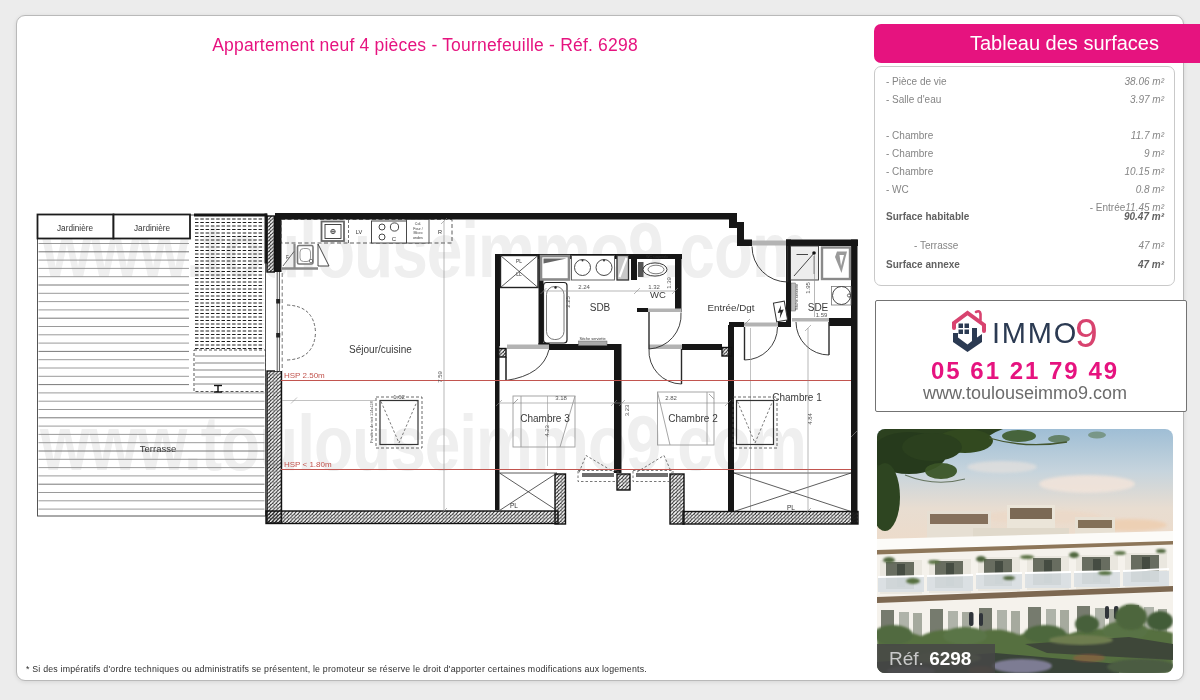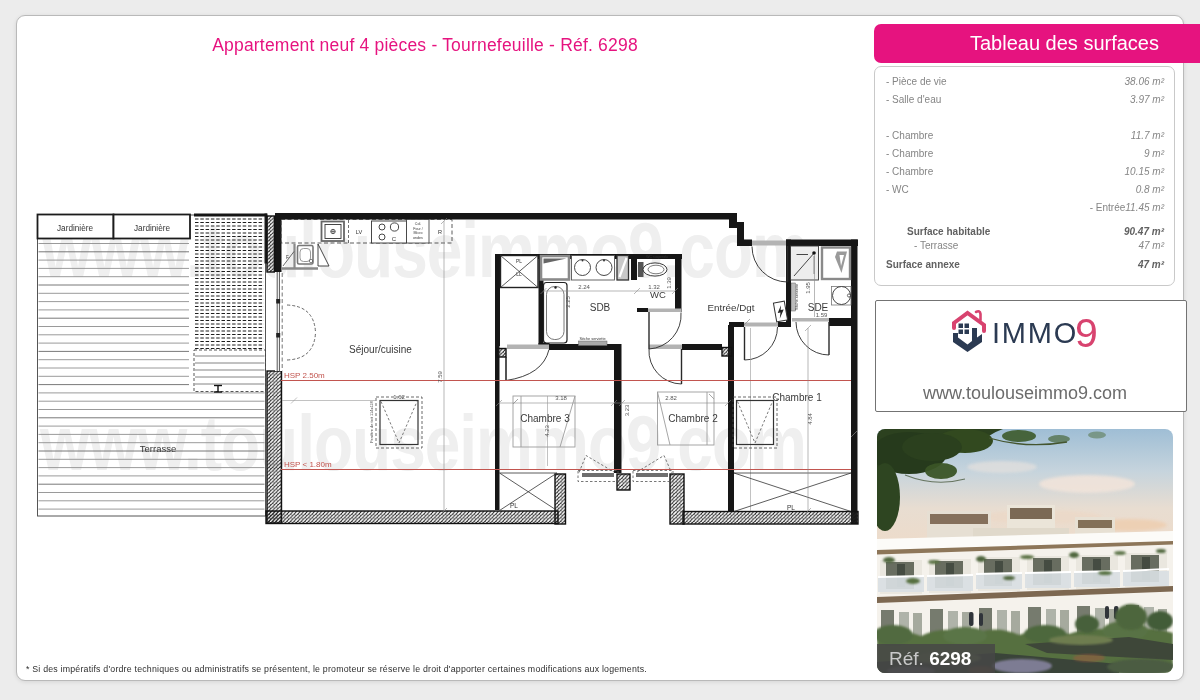--- a/index.html
+++ b/index.html
@@ -536,21 +536,21 @@
 <div class="sbhead">Tableau des surfaces</div>
 
 <div class="sblist">
   <div class="row" style="top:9px;">- Pièce de vie<span class="v">38.06 m²</span></div>
   <div class="row" style="top:27px;">- Salle d'eau<span class="v">3.97 m²</span></div>
   <div class="row" style="top:63px;">- Chambre<span class="v">11.7 m²</span></div>
   <div class="row" style="top:81px;">- Chambre<span class="v">9 m²</span></div>
   <div class="row" style="top:99px;">- Chambre<span class="v">10.15 m²</span></div>
   <div class="row" style="top:117px;">- WC<span class="v">0.8 m²</span></div>
   <div class="row" style="top:135px;text-align:right;">- Entrée<span class="v">11.45 m²</span></div>
-  <div class="row" style="top:159px;margin-left:21px;"><b>Surface habitable</b><span class="v"><b>90.47 m²</b></span></div>
+  <div class="row" style="top:144px;"><b>Surface habitable</b><span class="v"><b>90.47 m²</b></span></div>
   <div class="row" style="top:173px;margin-left:28px;">- Terrasse<span class="v">47 m²</span></div>
   <div class="row" style="top:192px;"><b>Surface annexe</b><span class="v"><b>47 m²</b></span></div>
 </div>
 
 <div class="logobox">
 <svg width="298" height="60" viewBox="0 0 298 60" style="position:absolute;left:0;top:0;">
 
 <path d="M 78 27 L 78 22 L 91.5 12 L 108 24 L 108 30" fill="none" stroke="#d8436f" stroke-width="4" stroke-linecap="round"></path>
 
 <path d="M 100 11 Q 104 9 104.5 13 L 104.5 19" fill="none" stroke="#d8436f" stroke-width="2.6" stroke-linecap="round"></path>
@@ -562,20 +562,21 @@
         <rect x="88.5" y="22.5" width="4.5" height="4.5"></rect>
         <rect x="82.5" y="28.5" width="4.5" height="4.5"></rect>
         <rect x="88.5" y="28.5" width="4.5" height="4.5"></rect>
       </g>
 
 <text x="116" y="42" font-family="Liberation Sans, sans-serif" font-size="29" fill="#2b3a52" letter-spacing="1.8">IMMO</text>
 
 <text x="199" y="46" font-family="Liberation Sans, sans-serif" font-size="41" fill="#d8436f">9</text>
 </svg>
 
+<div class="phone">05 61 21 79 49</div>
 
 <div class="www">www.toulouseimmo9.com</div>
 </div>
 <svg class="abs" style="left:877px;top:429px;border-radius:8px;" width="296" height="244" viewBox="0 0 296 244">
 <defs>
 <linearGradient id="sky" x1="0" y1="0" x2="0" y2="1">
 <stop offset="0" stop-color="#9fbed5"></stop>
         <stop offset="0.33" stop-color="#c6d4dd"></stop>
 <stop offset="0.62" stop-color="#e8ddd1"></stop>
         <stop offset="0.95" stop-color="#eedbc9"></stop>

